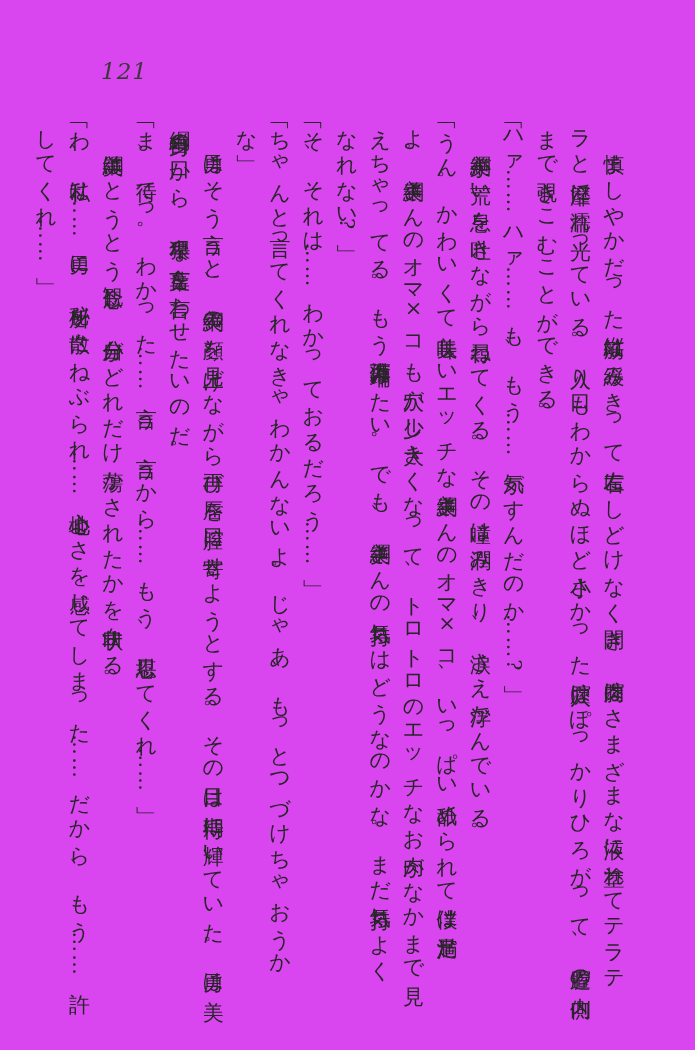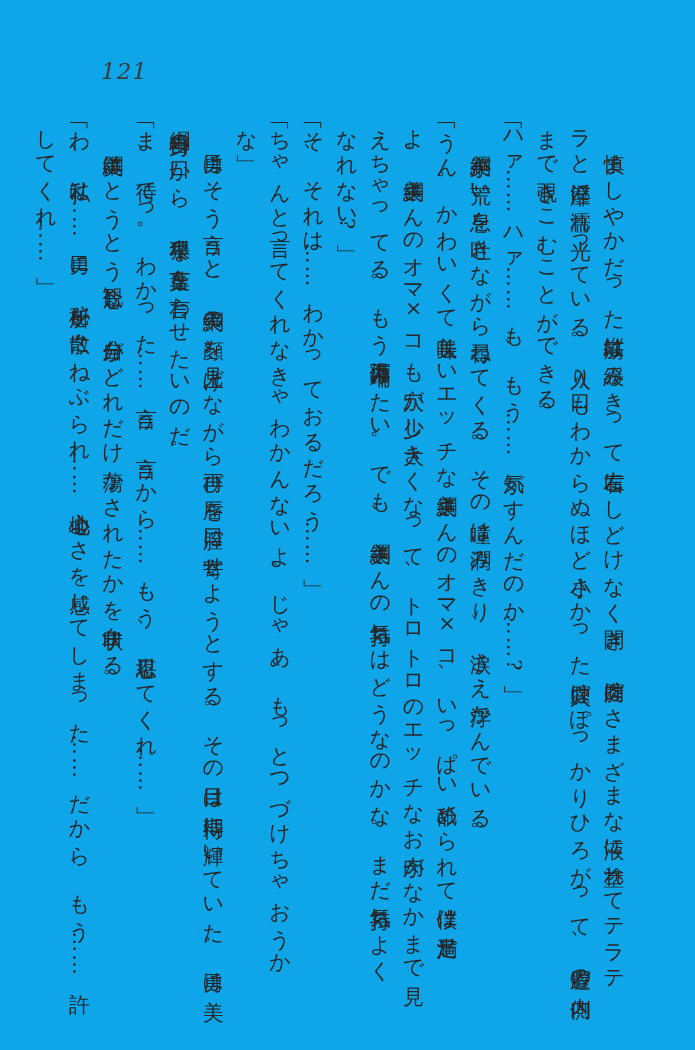--- a/index.html
+++ b/index.html
@@ -3,21 +3,21 @@
 <meta charset="utf-8">
 <style>
   html, body {
     margin: 0;
     padding: 0;
   }
   .screen {
     position: relative;
     width: 695px;
     height: 1050px;
-    background: #0ea5e9;
+    background: #d946ef;
     overflow: hidden;
     font-family: "DejaVu Serif", "Liberation Serif", serif;
   }
   .page-number {
     position: absolute;
     left: 101px;
     top: 58px;
     font-size: 23px;
     font-style: italic;
     color: #3a3a3a;

